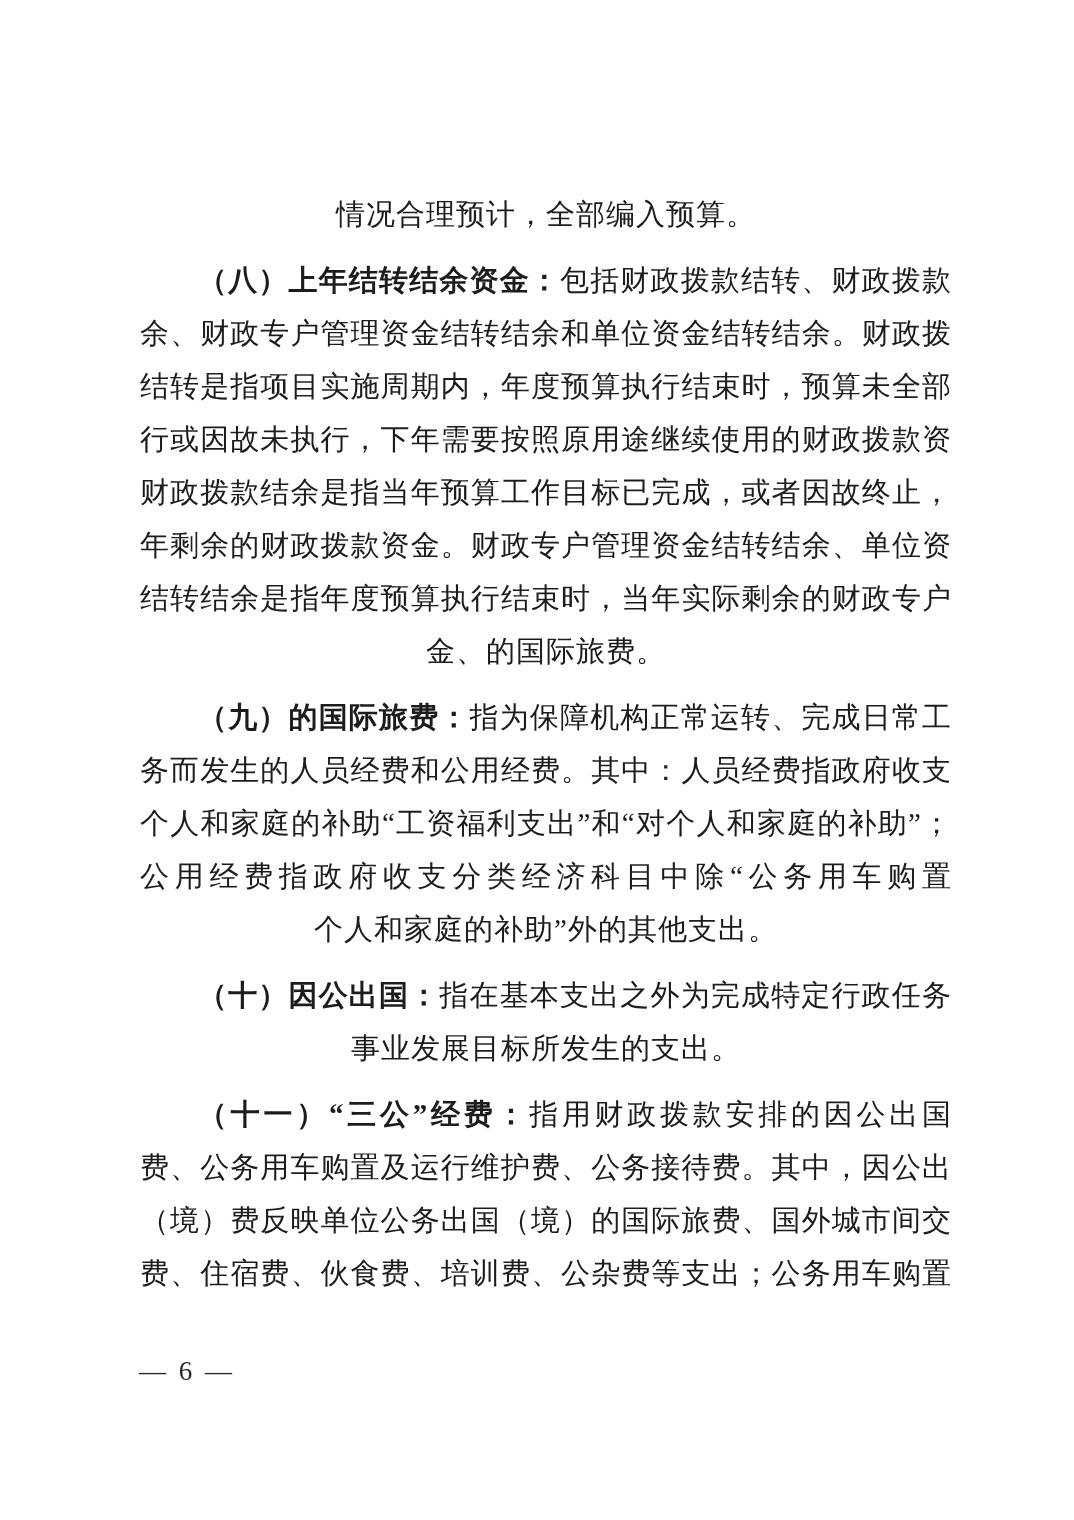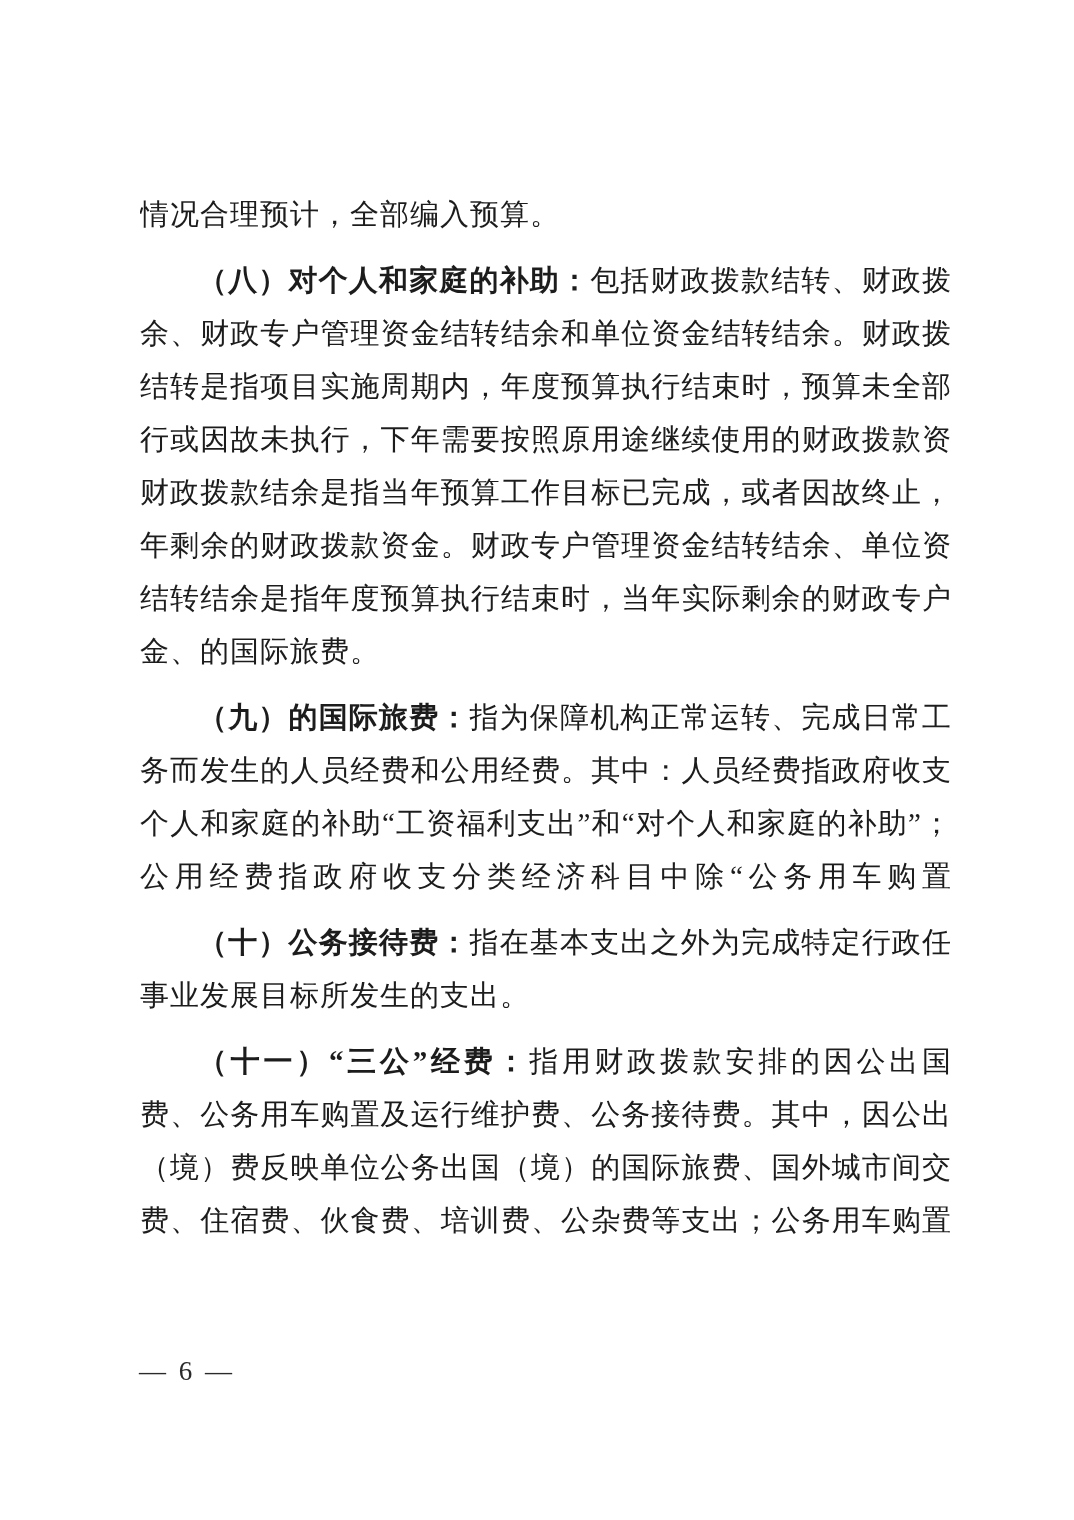--- a/index.html
+++ b/index.html
@@ -30,21 +30,21 @@
     font-size: 29px;
     letter-spacing: 1px;
     overflow: hidden;
     white-space: normal;
   }
   .line.full {
     text-align: justify;
     text-align-last: justify;
   }
   .line.last {
-    text-align: left;
+    text-align: center;
     font-family: Liberation Serif, serif;
   }
   .line.indent {
     text-indent: 58px;
   }
   .run.bold {
     font-weight: 700;
   }
   .footer {
     position: absolute;
@@ -57,37 +57,38 @@
 </style>
 </head>
 <body>
 
 <div class="page">
   <div class="body-text">
       <div class="paragraph">
         <div class="line last"><span class="run">情况合理预计，全部编入预算。</span></div>
       </div>
       <div class="paragraph">
-        <div class="line full indent"><span class="run bold">（八）对个人和家庭的补助：</span><span class="run">包括财政拨款结转、财政拨款结</span></div>
+        <div class="line full indent"><span class="run bold">（八）上年结转结余资金：</span><span class="run">包括财政拨款结转、财政拨款结</span></div>
         <div class="line full"><span class="run">余、财政专户管理资金结转结余和单位资金结转结余。财政拨款</span></div>
         <div class="line full"><span class="run">结转是指项目实施周期内，年度预算执行结束时，预算未全部执</span></div>
         <div class="line full"><span class="run">行或因故未执行，下年需要按照原用途继续使用的财政拨款资金。</span></div>
         <div class="line full"><span class="run">财政拨款结余是指当年预算工作目标已完成，或者因故终止，当</span></div>
         <div class="line full"><span class="run">年剩余的财政拨款资金。财政专户管理资金结转结余、单位资金</span></div>
         <div class="line full"><span class="run">结转结余是指年度预算执行结束时，当年实际剩余的财政专户资</span></div>
         <div class="line last"><span class="run">金、的国际旅费。</span></div>
       </div>
       <div class="paragraph">
         <div class="line full indent"><span class="run bold">（九）的国际旅费：</span><span class="run">指为保障机构正常运转、完成日常工作任</span></div>
         <div class="line full"><span class="run">务而发生的人员经费和公用经费。其中：人员经费指政府收支分</span></div>
         <div class="line full"><span class="run">个人和家庭的补助“工资福利支出”和“对个人和家庭的补助”；</span></div>
         <div class="line full"><span class="run">公用经费指政府收支分类经济科目中除“公务用车购置费”和“对</span></div>
+        <div class="line last"><span class="run">个人和家庭的补助”外的其他支出。</span></div>
       </div>
       <div class="paragraph">
-        <div class="line full indent"><span class="run bold">（十）公务接待费：</span><span class="run">指在基本支出之外为完成特定行政任务和</span></div>
+        <div class="line full indent"><span class="run bold">（十）因公出国：</span><span class="run">指在基本支出之外为完成特定行政任务和</span></div>
         <div class="line last"><span class="run">事业发展目标所发生的支出。</span></div>
       </div>
       <div class="paragraph">
         <div class="line full indent"><span class="run bold">（十一）“三公”经费：</span><span class="run">指用财政拨款安排的因公出国（境）</span></div>
         <div class="line full"><span class="run">费、公务用车购置及运行维护费、公务接待费。其中，因公出国</span></div>
         <div class="line full"><span class="run">（境）费反映单位公务出国（境）的国际旅费、国外城市间交通</span></div>
         <div class="line full"><span class="run">费、住宿费、伙食费、培训费、公杂费等支出；公务用车购置费</span></div>
       </div>
     </div>
   <div class="footer">

